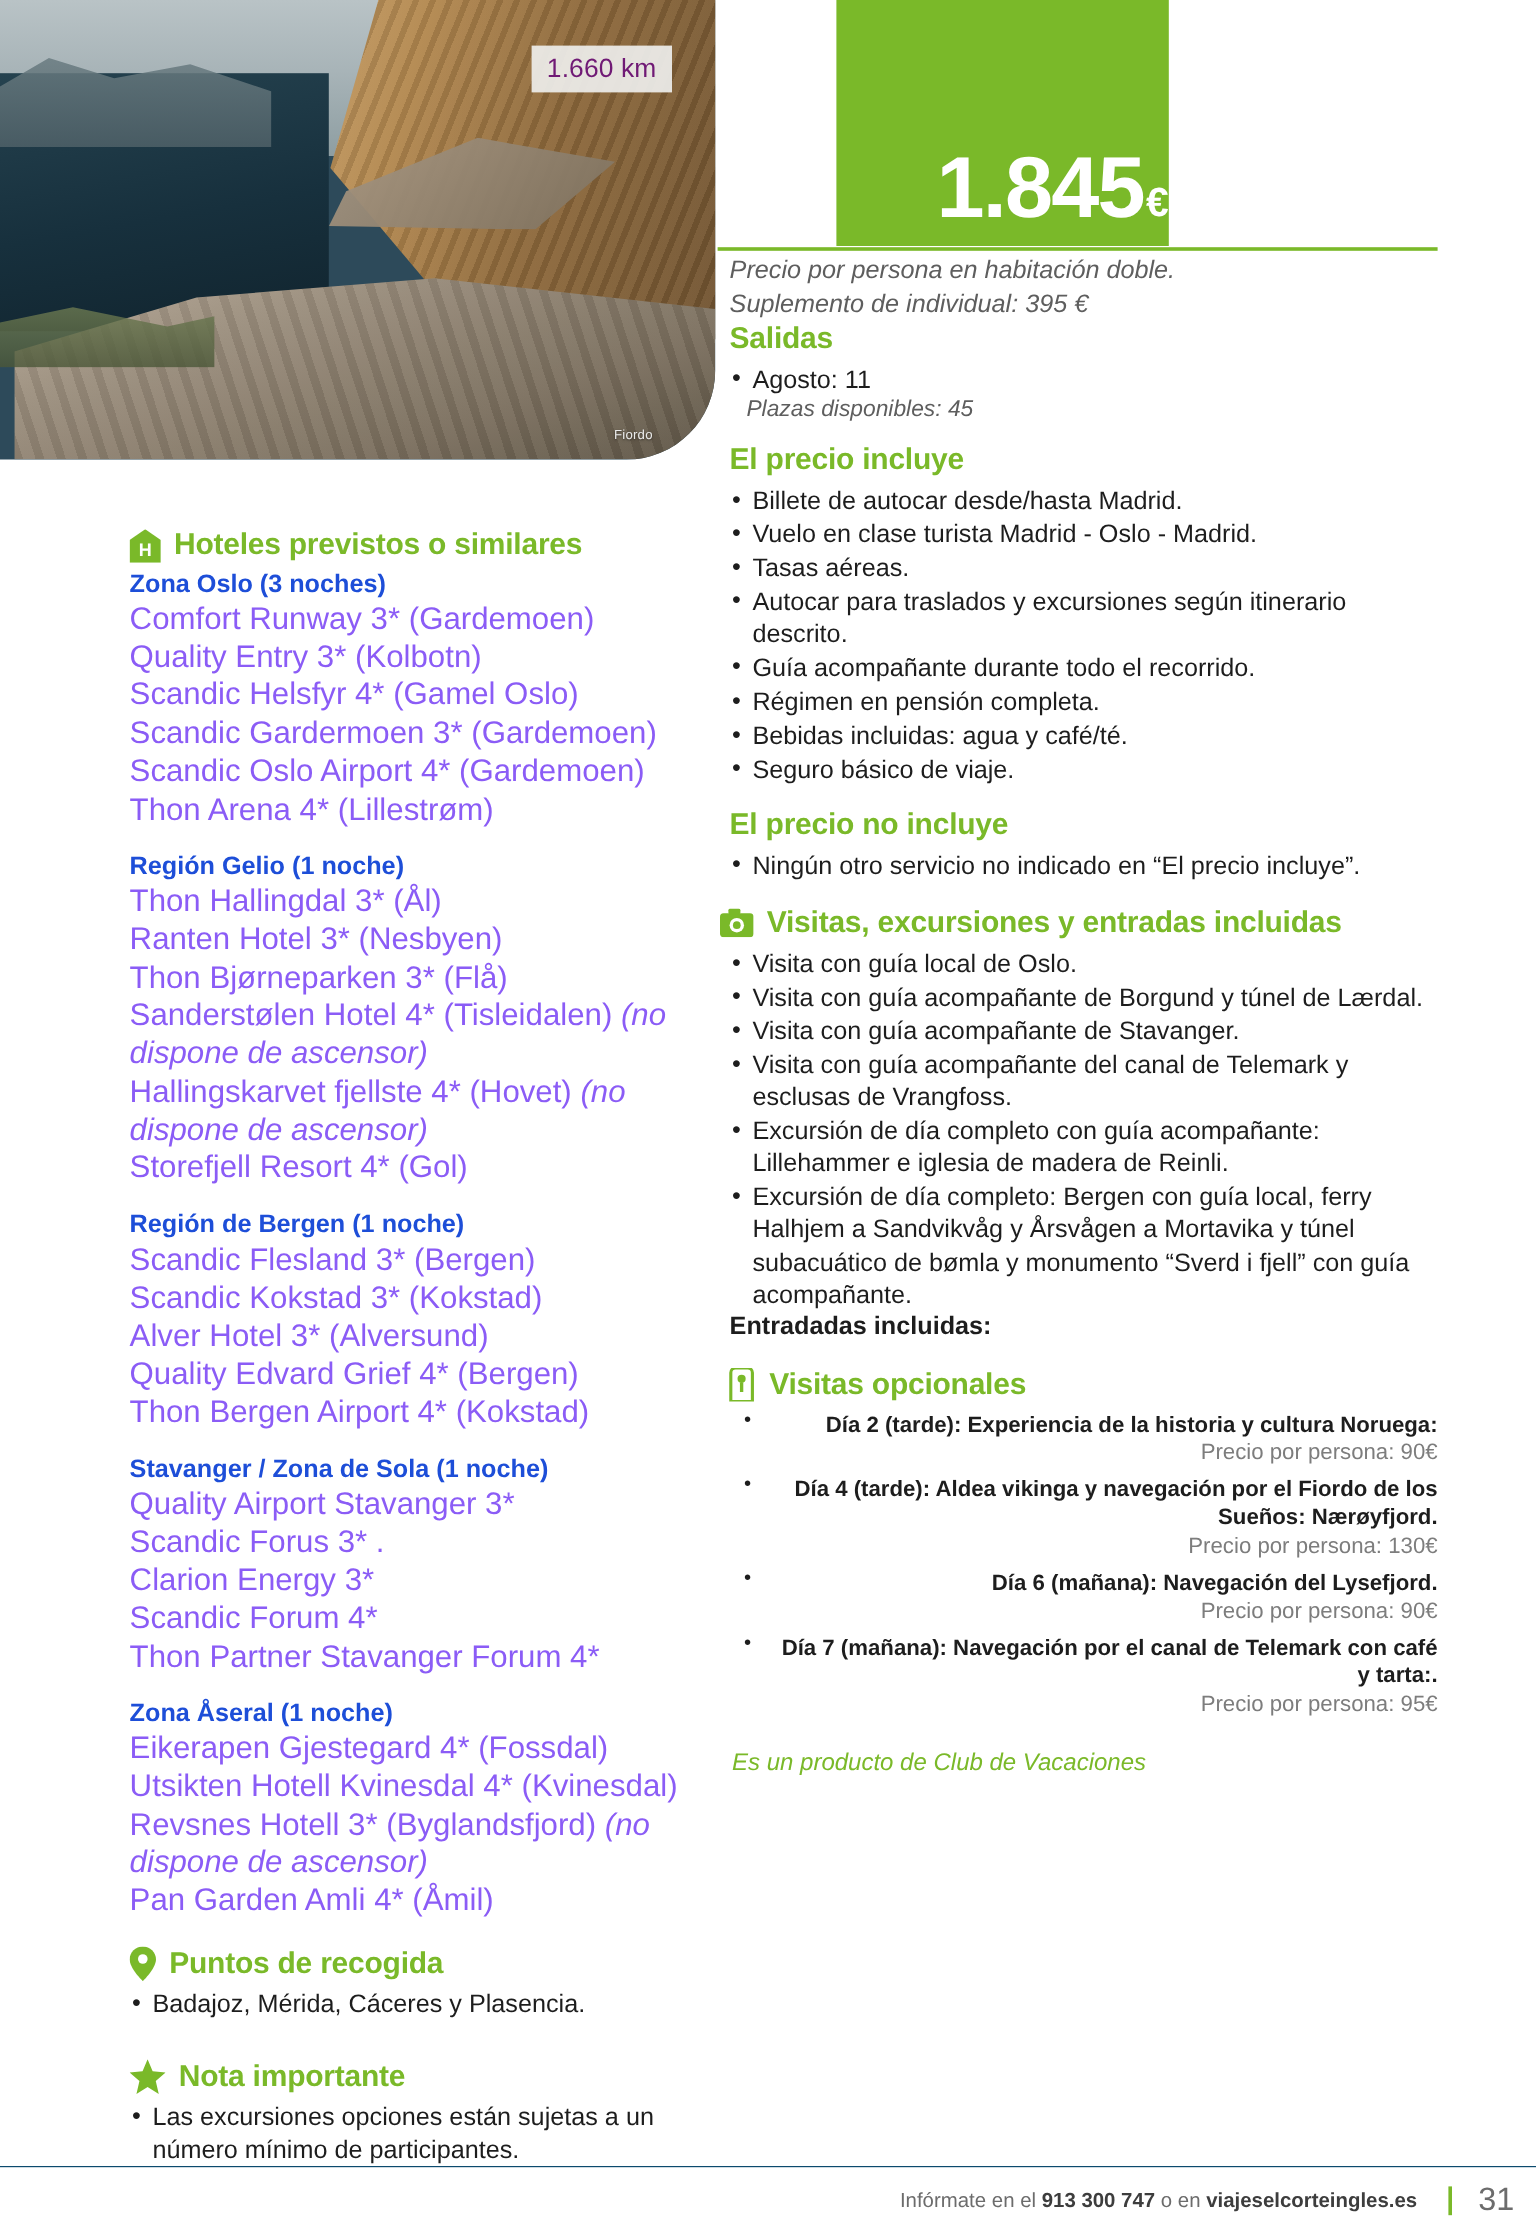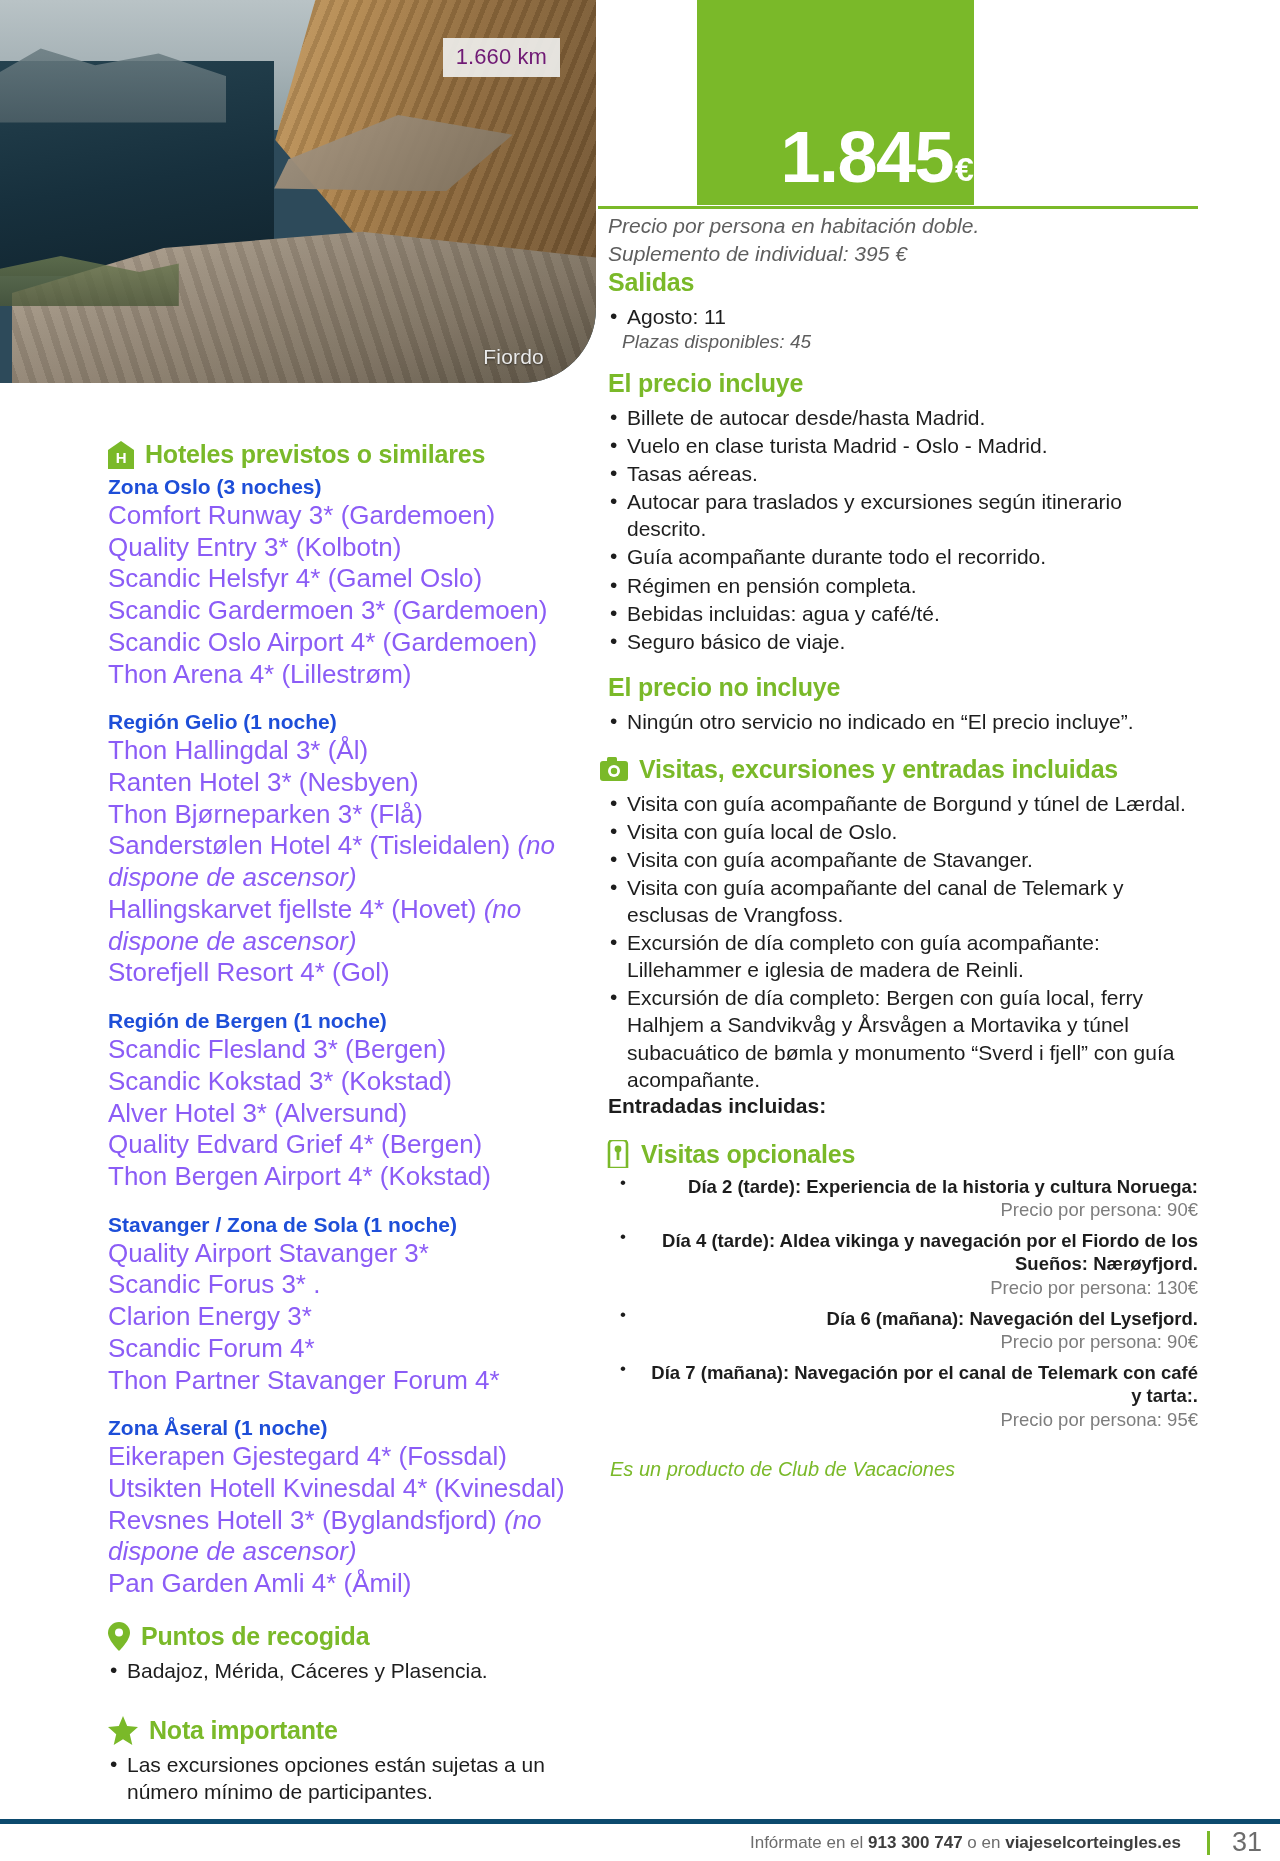--- a/index.html
+++ b/index.html
@@ -71,21 +71,21 @@
   .km-badge {
     position:absolute; right:36px; top:38px;
     background: rgba(238,238,235,.92);
     color:#701a75;
     font-size: 22px; line-height: 1;
     padding: 8px 13px 9px;
     letter-spacing:.1px;
   }
   .hero-caption {
     position:absolute; right:52px; bottom:14px;
-    color:#eaeaea; font-size:21px; letter-spacing:.2px;
+    color:#eaeaea; font-size:11px; letter-spacing:.2px;
     text-shadow: 0 1px 2px rgba(0,0,0,.55);
   }
 
   
   .col-left  { position:absolute; left:108px;  top:440px; width:470px; }
   .col-right { position:absolute; left:598px;  top:0;     width:600px; }
 
   
   .price-wrap { position:relative; height:268px; }
   .price-box {
@@ -153,22 +153,22 @@
   ul.opt .opt-title { font-size:18.5px; font-weight:bold; color:#1d1d1d; line-height:1.26; }
   ul.opt .opt-price { font-size:18.5px; color:#7d7d7d; line-height:1.3; }
 
   
   .product-line {
     font-style:italic; color:#7ab929; font-size:20px; margin-top:26px;
   }
 
   
   .footer {
-    position:absolute; left:0; bottom:0; width:1280px; height:42px;
-    border-top:5px solid #0c4a6e;
+    position:absolute; left:0; bottom:0; width:1280px; height:56px;
+    border-top:1px solid #0c4a6e;
     display:flex; align-items:center; justify-content:flex-end;
     padding-right:18px;
   }
   .footer-text { font-size:17px; color:#6c6c6c; }
   .footer-text b { color:#3d3d3d; }
   .footer-sep { width:3px; height:24px; background:#7ab929; margin:0 22px 0 26px; }
   .footer-page { font-size:27px; color:#6c6c6c; }
 
   .tiny-mark { position:absolute; left:14px; top:16px; width:10px; height:4px; background:#4b7b2a; }
   .tiny-mark2 { position:absolute; left:14px; top:22px; width:10px; height:3px; background:#4b7b2a; }
@@ -333,22 +333,22 @@
           <svg width="28" height="24" viewBox="0 0 28 24">
             <rect x="0" y="4" width="28" height="20" rx="3" fill="#7ab929"></rect>
             <rect x="7" y="0" width="10" height="5" rx="1.5" fill="#7ab929"></rect>
             <circle cx="14" cy="14" r="6" fill="#ffffff"></circle>
             <circle cx="14" cy="14" r="3.2" fill="#7ab929"></circle>
           </svg>
         </span>
         <span>Visitas, excursiones y entradas incluidas</span>
       </h2>
       <ul class="bl" style="margin-left:8px;">
+        <li>Visita con guía local de Oslo.</li>
         <li>Visita con guía acompañante de Borgund y túnel de Lærdal.</li>
-        <li>Visita con guía local de Oslo.</li>
         <li>Visita con guía acompañante de Stavanger.</li>
         <li>Visita con guía acompañante del canal de Telemark y esclusas de Vrangfoss.</li>
         <li>Excursión de día completo con guía acompañante: Lillehammer e iglesia de madera de Reinli.</li>
         <li>Excursión de día completo: Bergen con guía local, ferry Halhjem a Sandvikvåg y Årsvågen a Mortavika y túnel subacuático de bømla y monumento “Sverd i fjell” con guía acompañante.</li>
       </ul>
       <h3 style="font-size:21px; font-weight:bold; color:#1d1d1d; margin-left:8px;">Entradadas incluidas:</h3>
     </div>
 
     <div class="blk-tight" style="margin-left:8px; margin-top:22px;">
       <h2 class="sec with-icon">

